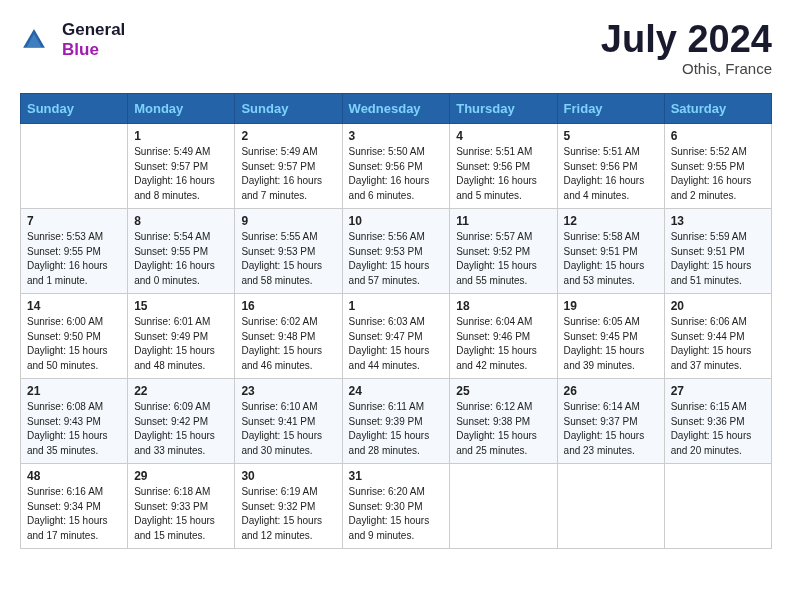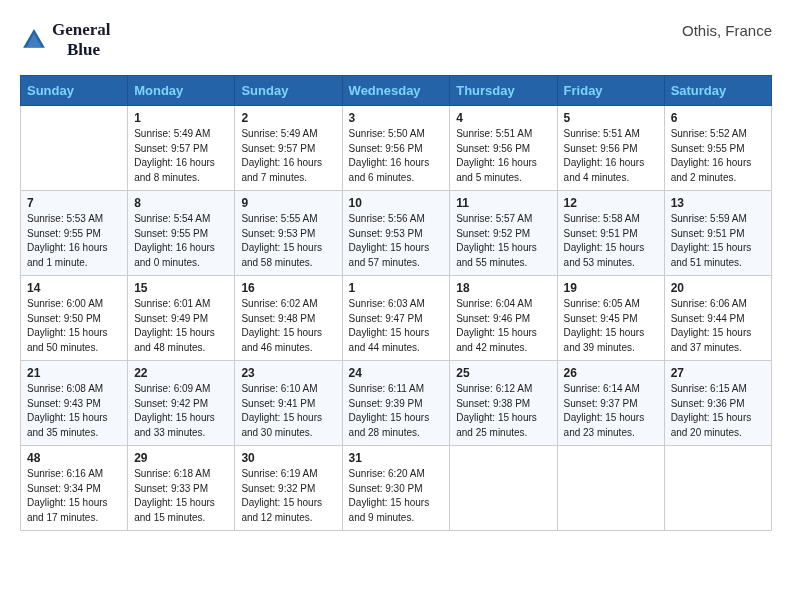--- a/index.html
+++ b/index.html
@@ -12,22 +12,21 @@
     }
     .header {
       display: flex;
       justify-content: space-between;
       align-items: flex-start;
       margin-bottom: 16px;
     }
     .logo {
       display: flex;
       align-items: center;
-      gap: 4px;
-      font-family: Liberation Serif, serif;
+      gap: 14px;
     }
     .logo-icon {
       width: 28px;
       height: 28px;
     }
     .title-block {
       text-align: right;
     }
     .month-title {
       font-size: 38px;
@@ -86,24 +85,25 @@
 <body>
 
 <div class="header">
   <div class="logo">
     <svg class="logo-icon" viewBox="0 0 36 36" xmlns="http://www.w3.org/2000/svg">
       <polygon points="18,4 32,28 4,28" fill="#2563a8"></polygon>
       <polygon points="18,10 28,28 8,28" fill="#5b9bd5" opacity="0.5"></polygon>
     </svg>
     <div style="line-height:1.15;">
       <div style="font-size:17px;font-weight:bold;color:#1a1a2e;">General</div>
-      <div style="font-size:17px;font-weight:bold;color:#0f172a;margin-left:15px;">Blue</div>
+      <div style="font-size:17px;font-weight:bold;color:#a21caf;">Blue</div>
     </div>
   </div>
   <div class="title-block">
+    <div class="month-title">July 2024</div>
     <div class="location">Othis, France</div>
   </div>
 </div>
 
 <table class="calendar">
   <thead>
     <tr>
     <th>Sunday</th>
         <th>Monday</th>
         <th>Sunday</th>

